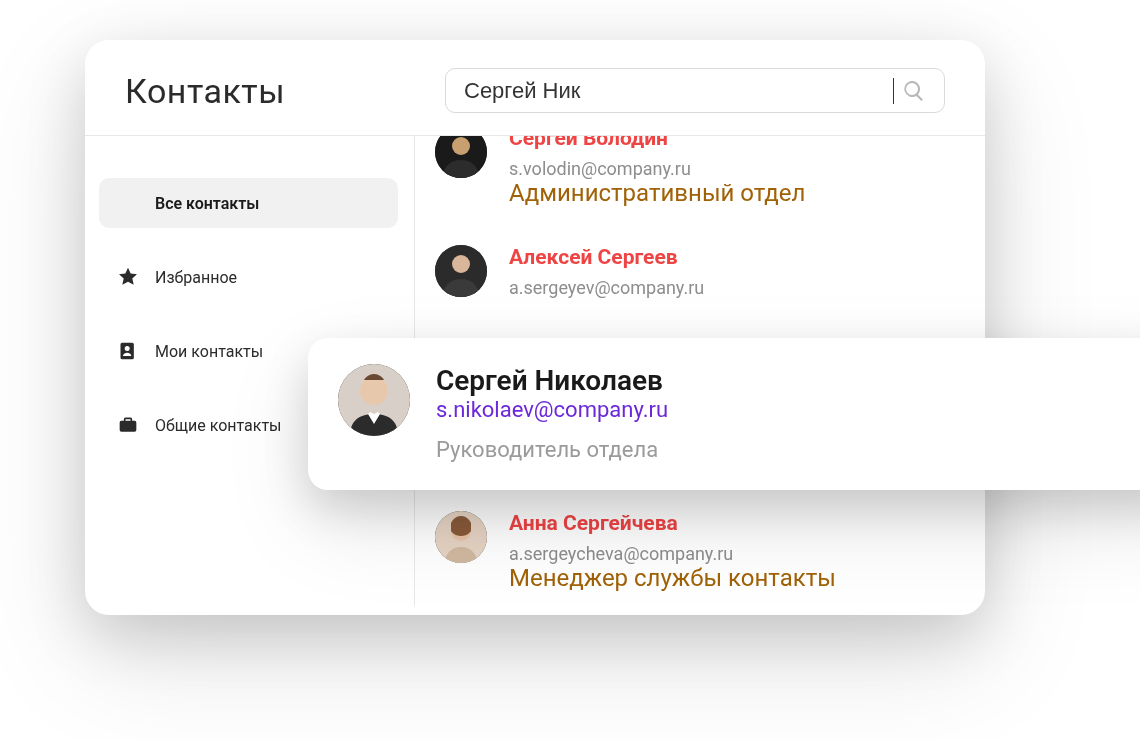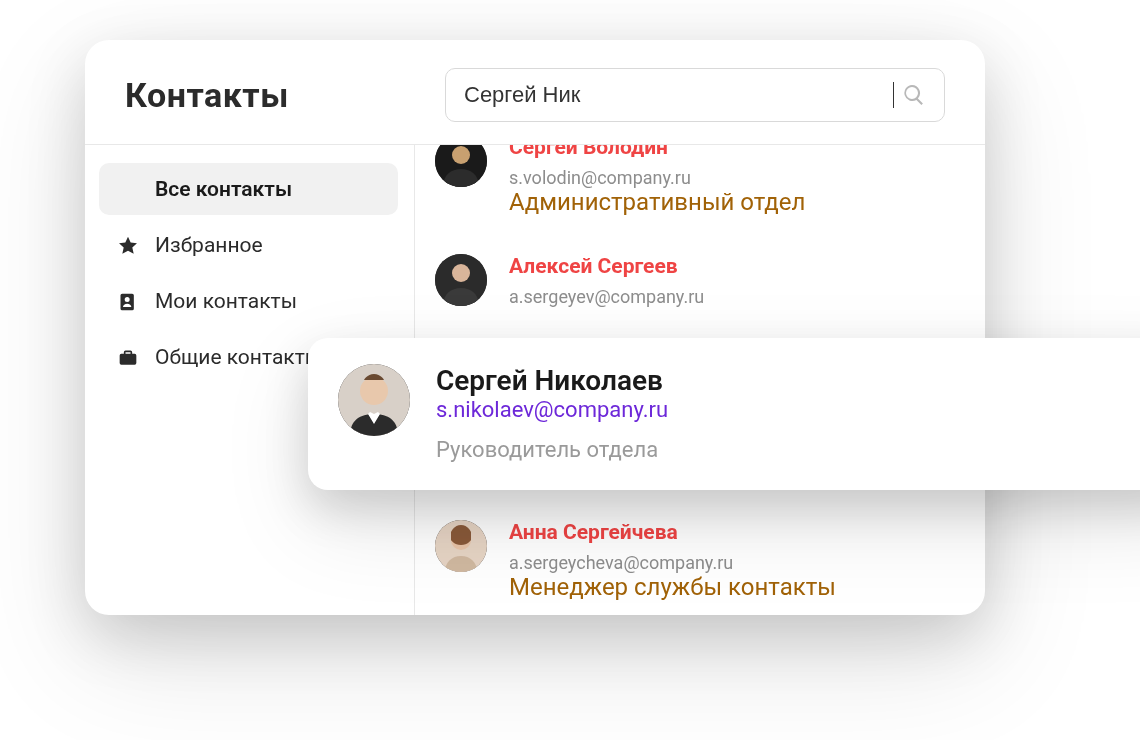--- a/index.html
+++ b/index.html
@@ -26,33 +26,33 @@
 
   
   .header {
     display: flex;
     align-items: center;
     padding: 28px 40px 22px 40px;
     border-bottom: 1px solid #e8e8e8;
   }
   .page-title {
     font-size: 34px;
-    font-weight: 700;
+    font-weight: 400;
     color: #2b2b2b;
     letter-spacing: 0.5px;
     flex: 0 0 320px;
   }
   .search-box {
     flex: 1;
     display: flex;
     align-items: center;
     border: 1px solid #d9d9d9;
     border-radius: 10px;
     padding: 12px 18px;
-    height: 54px;
+    height: 45px;
     background: #fff;
   }
   .search-input {
     flex: 1;
     border: none;
     outline: none;
     font-size: 22px;
     color: #333;
     background: transparent;
   }
@@ -76,28 +76,29 @@
     display: flex;
     height: calc(100% - 105px);
   }
   .sidebar {
     width: 330px;
     border-right: 1px solid #e8e8e8;
     padding: 18px 16px 18px 14px;
   }
   .sidebar-item {
     display: flex;
-    align-items: flex-end;
+    align-items: center;
     padding: 14px 18px;
     border-radius: 10px;
-    font-size: 21px;
+    font-size: 16px;
     color: #2b2b2b;
     cursor: pointer;
     gap: 16px;
     margin-bottom: 4px;
+    margin-top: 24px;
   }
   .sidebar-item.active {
     background: #f1f1f1;
     font-weight: 600;
     color: #1a1a1a;
   }
   .sidebar-item .icon {
     width: 22px;
     height: 22px;
     display:flex;

